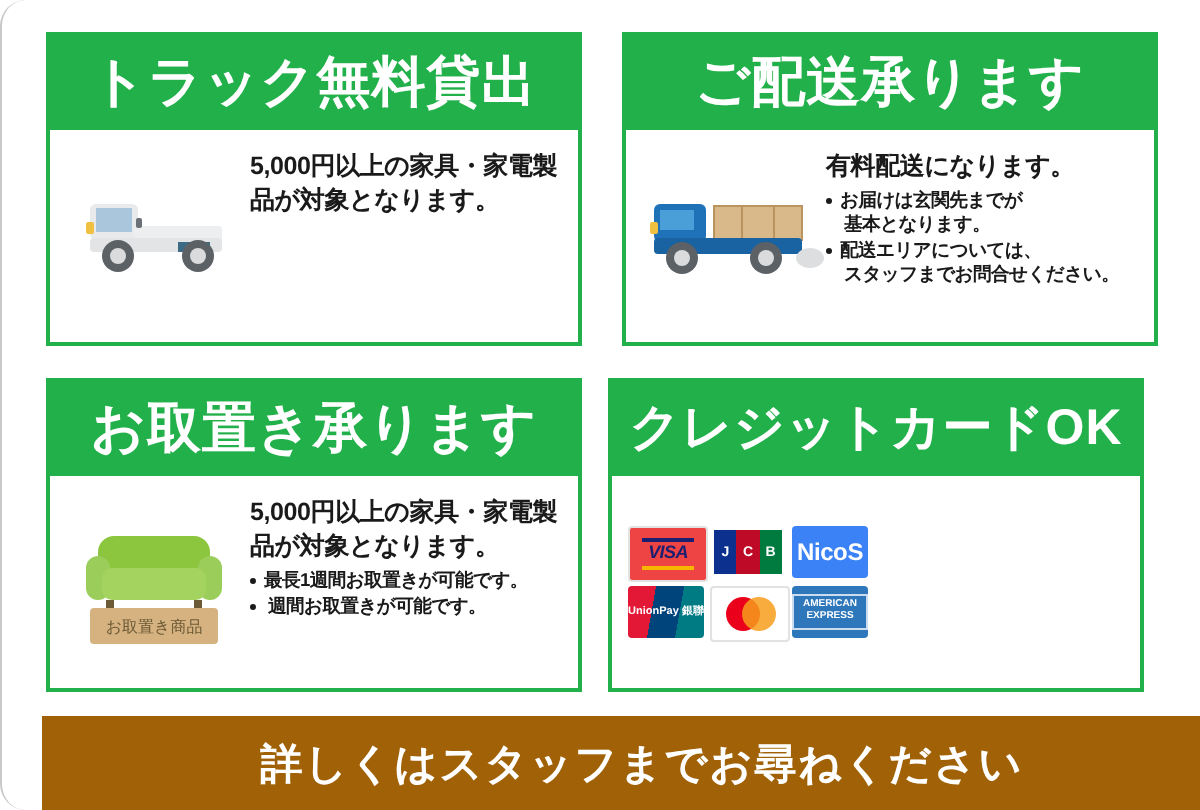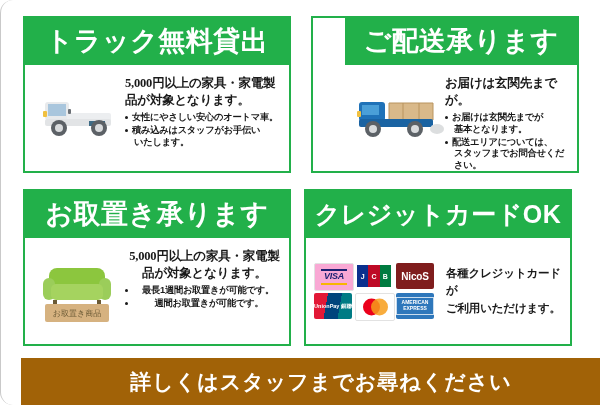--- a/index.html
+++ b/index.html
@@ -34,22 +34,22 @@
   }
   .panel {
     position: absolute;
     width: 268px;
     height: 157px;
     border: 2px solid #22b04a;
     box-sizing: border-box;
     background: #ffffff;
   }
   .panel.tl { left: 0;    top: 0; }
-  .panel.tr { left: 288px; top: 0; padding-left: 32px; }
-  .panel.bl { left: 0;    top: 173px; text-align: center; }
+  .panel.tr { left: 288px; top: 0; }
+  .panel.bl { left: 0;    top: 173px; }
   .panel.br { left: 281px; top: 173px; }
 
   .panel-header {
     height: 47px;
     background: #22b04a;
     color: #ffffff;
     display: flex;
     align-items: center;
     justify-content: center;
     font-size: 27px;
@@ -77,21 +77,20 @@
     flex: 1 1 auto;
     padding-top: 6px;
     color: #1a1a1a;
   }
   .lead {
     font-size: 12.5px;
     font-weight: bold;
     line-height: 1.35;
     letter-spacing: -0.2px;
     margin-bottom: 3px;
-    font-family: Liberation Serif, serif;
   }
   .bullets {
     list-style: none;
     margin: 0;
     padding: 0;
     font-size: 9.3px;
     font-weight: bold;
     line-height: 1.28;
     letter-spacing: -0.3px;
   }
@@ -129,32 +128,32 @@
     width: 38px; height: 26px;
     border-radius: 2px;
     position: relative;
     overflow: hidden;
     display: flex;
     align-items: center;
     justify-content: center;
     font-size: 7px;
     font-weight: bold;
   }
-  .card-visa { background:#f9a8d4; border:1px solid #e2e2e2; flex-direction:column; }
+  .card-visa { background:#ef4444; border:1px solid #e2e2e2; flex-direction:column; }
   .card-visa .v-top { width:26px;height:1.5px;background:#1a1f71; }
   .card-visa .v-txt { color:#1a1f71; font-size:9px; font-style:italic; letter-spacing:-0.3px; line-height:1; margin:1.5px 0; }
   .card-visa .v-bot { width:26px;height:2px;background:#f7b600; }
 
   .card-jcb { background:#ffffff; display:flex; gap:0; align-items:stretch; justify-content:center; padding:2px; box-sizing:border-box; }
   .card-jcb span { flex:1; display:flex; align-items:center; justify-content:center; color:#fff; font-size:7px; }
   .jcb-b { background:#0b308e; }
   .jcb-r { background:#be0a26; }
   .jcb-g { background:#007b40; }
 
-  .card-nicos { background:#7f1d1d; color:#ffffff; font-size:10px; letter-spacing:-0.2px; }
+  .card-nicos { background:#3b82f6; color:#ffffff; font-size:12px; letter-spacing:-0.2px; }
 
   .card-union { background: linear-gradient(100deg,#e21836 0 33%,#00447c 33% 66%,#007b84 66% 100%); color:#ffffff; font-size:5.5px; text-align:center; line-height:1.1; }
   .card-union .u-in { background:rgba(255,255,255,0.0); }
 
   .card-mc { background:#ffffff; border:1px solid #e2e2e2; }
   .card-mc .mc-red, .card-mc .mc-yel {
     position:absolute; top:50%; transform:translateY(-50%);
     width:17px; height:17px; border-radius:50%;
   }
   .card-mc .mc-red { left:7px; background:#eb001b; }
@@ -215,29 +214,20 @@
             <rect x="14" y="42" width="4" height="6" rx="1" fill="#f0c040"></rect>
             <rect x="39" y="40" width="3" height="5" rx="1" fill="#6b7076"></rect>
             <circle cx="30" cy="59" r="8" fill="#5c6166"></circle>
             <circle cx="30" cy="59" r="4" fill="#d9dbdd"></circle>
             <circle cx="70" cy="59" r="8" fill="#5c6166"></circle>
             <circle cx="70" cy="59" r="4" fill="#d9dbdd"></circle>
           </svg>
         </div>
         <div class="copy">
           <div class="lead">5,000円以上の家具・家電製品が対象となります。</div>
-          <ul class="bullets">
-            <li>
-              <span>女性にやさしい安心のオートマ車。</span>
-            </li>
-            <li>
-              <span>積み込みはスタッフがお手伝い</span>
-              <span class="cont">いたします。</span>
-            </li>
-          </ul>
         </div>
       </div>
     </div>
 
     <div class="panel tr">
       <div class="panel-header">ご配送承ります</div>
       <div class="panel-body">
         <div class="art">
           <svg width="96" height="100" viewBox="0 0 96 100" aria-hidden="true">
             <rect x="40" y="34" width="44" height="17" fill="#d9b98a"></rect>
@@ -249,21 +239,21 @@
             <rect x="10" y="50" width="74" height="8" rx="2" fill="#1a63a2"></rect>
             <rect x="8" y="42" width="4" height="6" rx="1" fill="#f0c040"></rect>
             <circle cx="24" cy="60" r="8" fill="#5c6166"></circle>
             <circle cx="24" cy="60" r="4" fill="#d9dbdd"></circle>
             <circle cx="66" cy="60" r="8" fill="#5c6166"></circle>
             <circle cx="66" cy="60" r="4" fill="#d9dbdd"></circle>
             <ellipse cx="88" cy="60" rx="7" ry="5" fill="#dcdedf"></ellipse>
           </svg>
         </div>
         <div class="copy">
-          <div class="lead">お届けは玄関先までが。</div>
+          <div class="lead">有料配送になります。</div>
           <ul class="bullets">
             <li>
               <span>お届けは玄関先までが</span>
               <span class="cont">基本となります。</span>
             </li>
             <li>
               <span>配送エリアについては、</span>
               <span class="cont">スタッフまでお問合せください。</span>
             </li>
           </ul>
@@ -321,24 +311,20 @@
             <span class="u-in">UnionPay 銀聯</span>
           </div>
           <div class="card card-mc">
             <span class="mc-red"></span>
               <span class="mc-yel"></span>
           </div>
           <div class="card card-amex">
             <span class="amex-in">AMERICAN EXPRESS</span>
           </div>
         </div>
-        <div class="cards-copy">
-          <div>各種クレジットカードが</div>
-          <div>ご利用いただけます。</div>
-        </div>
       </div>
     </div>
 
   </div>
 
   <div class="footer">詳しくはスタッフまでお尋ねください</div>
 
 </div>
 
 </body></html>

